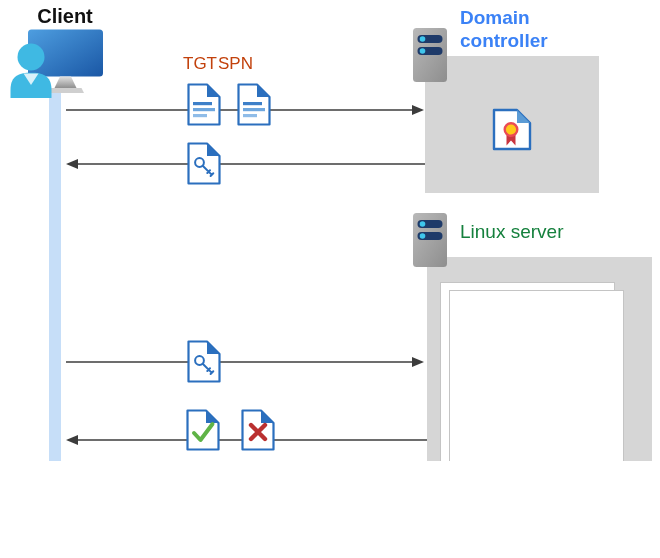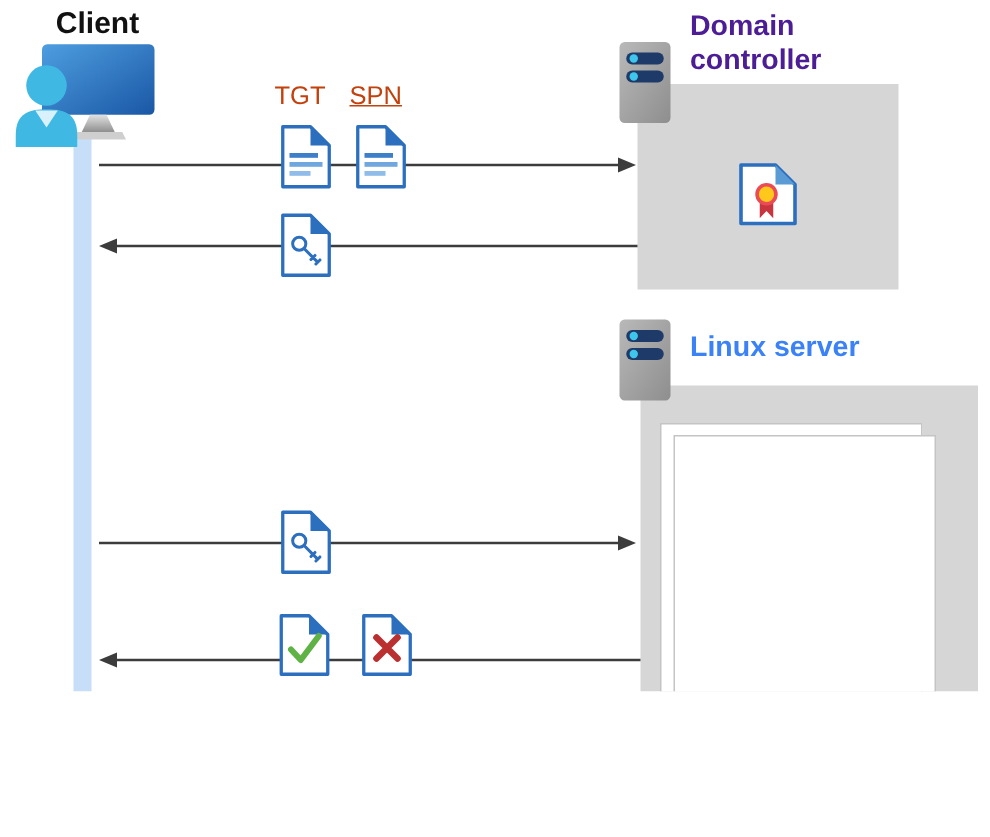--- a/index.html
+++ b/index.html
@@ -23,28 +23,28 @@
   .sql-svg{width:38px;height:48px;margin-bottom:22px;}
   .keytab-doc{width:37px;height:45px;margin-bottom:9px;}
   .keytab-label{font-size:19px;color:#3E3E3E;}
   
   .client-label{left:15px;top:5px;width:100px;text-align:center;font-size:20px;font-weight:bold;color:#111;}
   .client-svg{left:8px;top:28px;width:100px;height:70px;}
   
   .server-svg{width:36px;height:56px;}
   .dc-server{left:412px;top:27px;}
   .linux-server{left:412px;top:212px;}
-  .dc-label{left:460px;top:6px;width:146px;font-size:19px;font-weight:bold;color:#4c1d95;line-height:23px;}
-  .linux-label{left:460px;top:221px;width:180px;font-size:19px;font-weight:bold;color:#3b82f6;}
+  .dc-label{left:460px;top:6px;width:146px;font-size:19px;font-weight:bold;color:#3b82f6;line-height:23px;}
+  .linux-label{left:460px;top:221px;width:180px;font-size:19px;font-weight:normal;color:#15803d;}
   
   .cert-svg{left:491px;top:107px;width:42px;height:45px;}
   
   .msg-label{font-size:17px;color:#c2410c;text-align:left;}
   .tgt-label{left:183px;top:54px;width:42px;}
-  .spn-label{left:233px;top:54px;width:42px;text-decoration:underline;}
+  .spn-label{left:218px;top:54px;width:42px;}
   .accepted-label{left:118px;top:463px;width:210px;text-align:center;font-size:19px;color:#3E3E3E;}
   
   .doc{width:36px;height:45px;}
   .doc-tgt{left:186px;top:82px;}
   .doc-spn{left:236px;top:82px;}
   .doc-key1{left:186px;top:141px;}
   .doc-key2{left:186px;top:339px;}
   .doc-check{left:185px;top:408px;width:36px;height:44px;}
   .doc-x{left:240px;top:408px;width:36px;height:44px;}
   .arrows{left:0;top:0;width:660px;height:558px;pointer-events:none;}

